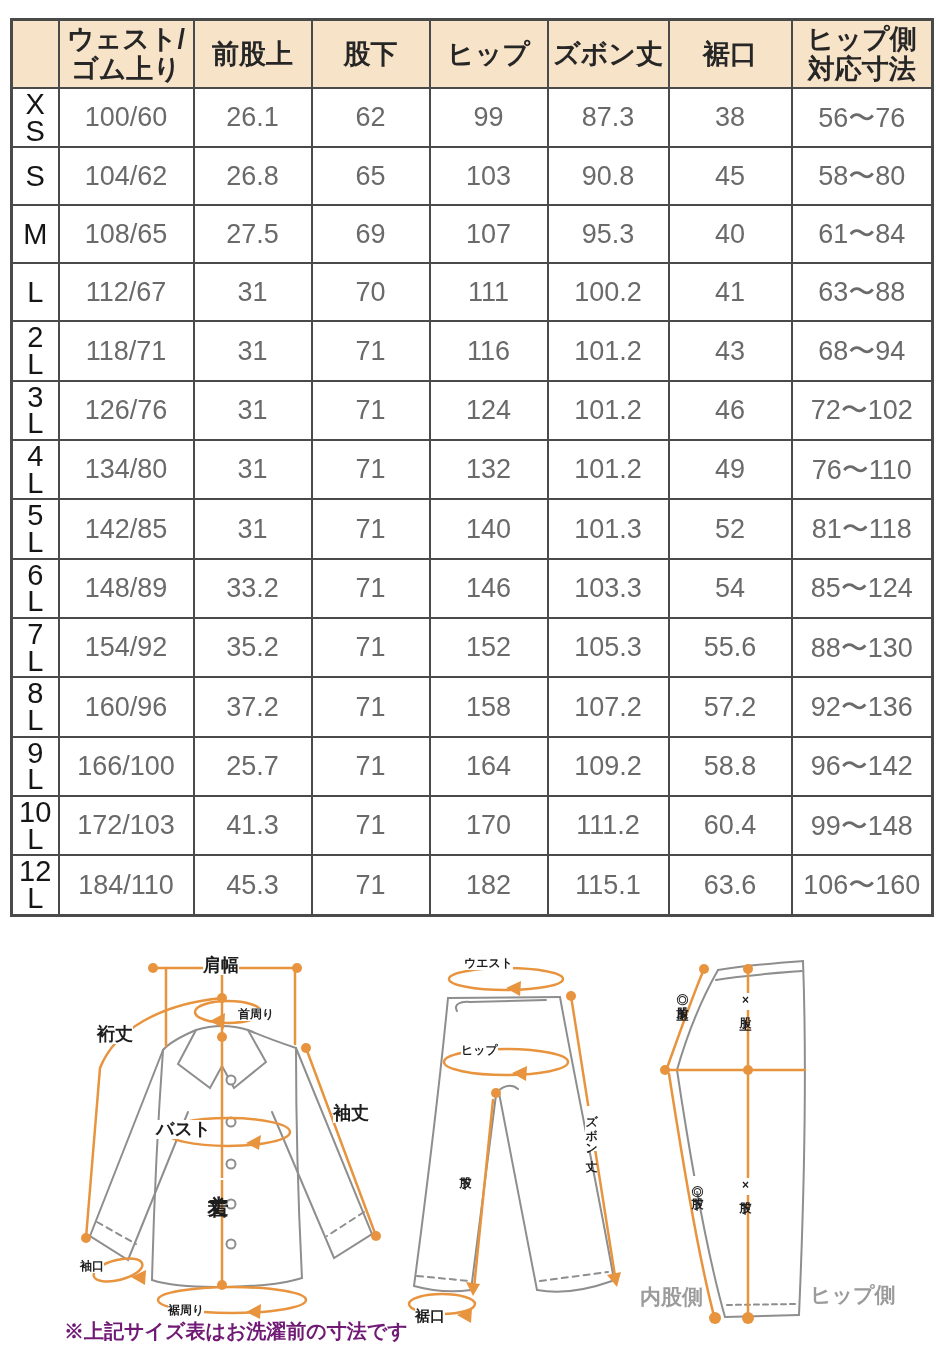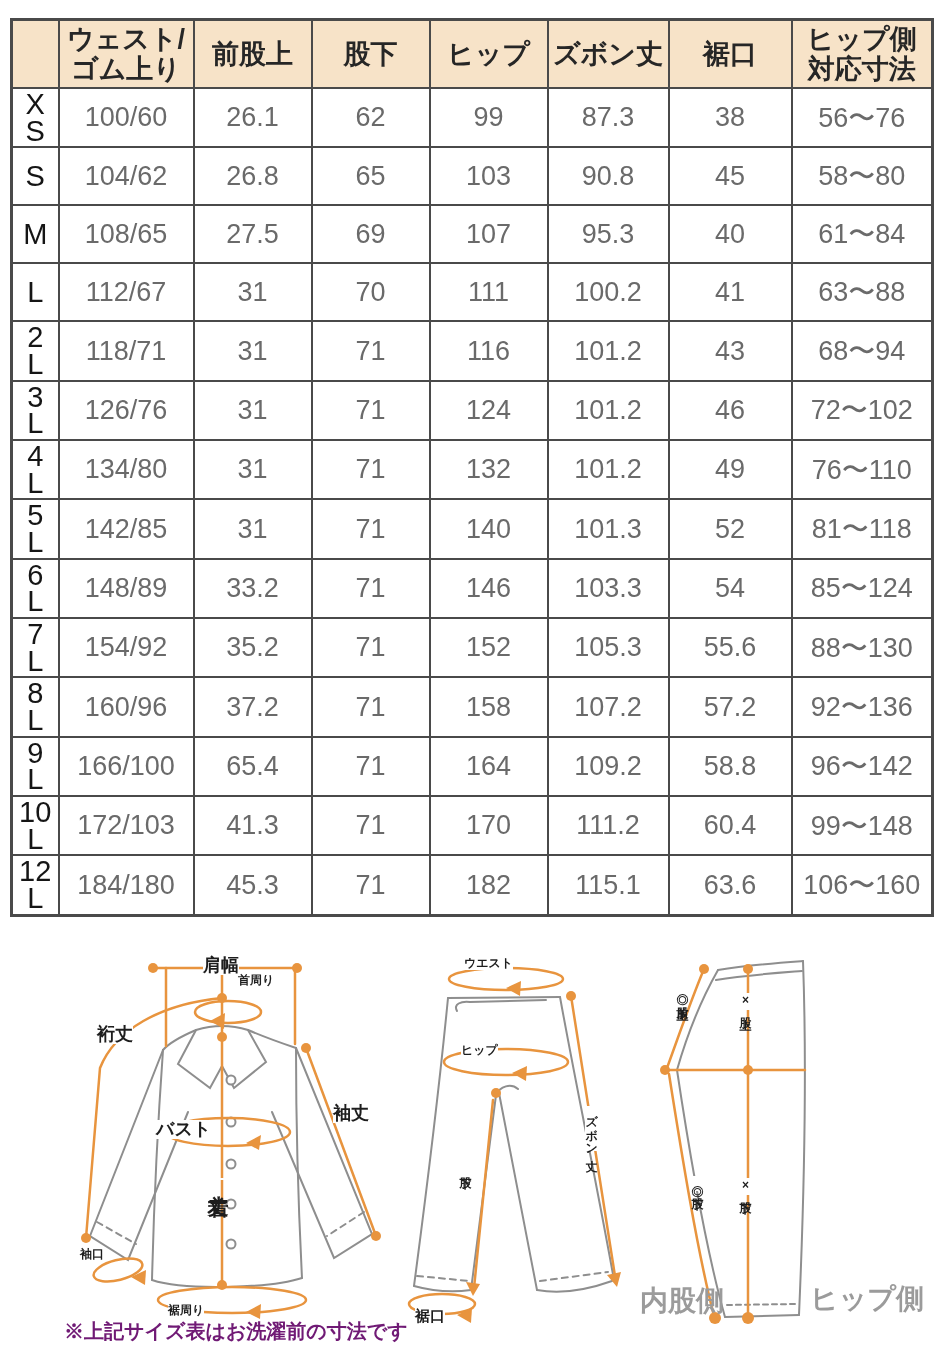--- a/index.html
+++ b/index.html
@@ -17,21 +17,21 @@
               white-space:pre-line;line-height:0.92;padding:2px 0;}
   .c0{width:47px}.c1{width:135px}.c2{width:118px}.c3{width:118px}
   .c4{width:118px}.c5{width:121px}.c6{width:123px}.c7{width:141px}
   
   #diagrams{position:absolute;left:0;top:940px;width:940px;height:420px;}
   #diagrams svg{position:absolute;left:0;top:0;}
   .dlabel{position:absolute;color:#1d1d1d;font-weight:bold;background:#fff;line-height:1.05;
           white-space:nowrap;}
   .vlabel{writing-mode:vertical-rl;text-orientation:upright;white-space:normal;letter-spacing:1px;}
   .glabel{color:#9b9b9b;background:transparent;}
-  .sz18{font-size:18px}.sz16{font-size:12px}.sz21{font-size:21px}.sz15{font-size:15px}.sz20{font-size:28px}
+  .sz18{font-size:18px}.sz16{font-size:12px}.sz21{font-size:21px}.sz15{font-size:15px}.sz20{font-size:21px}
   #note{position:absolute;left:64px;top:378px;font-size:20px;font-weight:bold;color:#701a75;}
 </style>
 </head>
 <body>
 
 <div id="canvas">
 
   <table id="size-table">
     <colgroup>
       <col class="c0">
@@ -173,42 +173,42 @@
           <td>71</td>
           <td>158</td>
           <td>107.2</td>
           <td>57.2</td>
           <td>92〜136</td>
         </tr>
         <tr>
           <th class="size-cell">9
 L</th>
           <td>166/100</td>
-          <td>65.4</td>
+          <td>25.7</td>
           <td>71</td>
           <td>164</td>
           <td>109.2</td>
           <td>58.8</td>
           <td>96〜142</td>
         </tr>
         <tr>
           <th class="size-cell">10
 L</th>
           <td>172/103</td>
           <td>41.3</td>
           <td>71</td>
           <td>170</td>
           <td>111.2</td>
           <td>60.4</td>
           <td>99〜148</td>
         </tr>
         <tr>
           <th class="size-cell">12
 L</th>
-          <td>184/180</td>
+          <td>184/110</td>
           <td>45.3</td>
           <td>71</td>
           <td>182</td>
           <td>115.1</td>
           <td>63.6</td>
           <td>106〜160</td>
         </tr>
       </tbody>
   </table>
 
@@ -311,26 +311,26 @@
         <circle cx="704" cy="29" r="5"></circle>
           <circle cx="665" cy="130" r="5"></circle>
         <circle cx="748" cy="29" r="5"></circle>
           <circle cx="748" cy="130" r="5"></circle>
         <circle cx="715" cy="378" r="6"></circle>
           <circle cx="748" cy="378" r="6"></circle>
       </g>
     </svg>
 
     <div class="dlabel sz18" style="left:203px;top:16px">肩幅</div>
-    <div class="dlabel sz16" style="left:238px;top:34px">首周り</div>
+    <div class="dlabel sz16" style="left:238px;top:68px">首周り</div>
     <div class="dlabel sz18" style="left:97px;top:85px">裄丈</div>
     <div class="dlabel sz18" style="left:156px;top:180px">バスト</div>
     <div class="dlabel sz18" style="left:333px;top:164px">袖丈</div>
     <div class="dlabel vlabel sz21" style="left:207px;top:238px">着丈</div>
-    <div class="dlabel sz16" style="left:80px;top:308px">袖口</div>
+    <div class="dlabel sz16" style="left:80px;top:320px">袖口</div>
     <div class="dlabel sz16" style="left:168px;top:364px">裾周り</div>
 
     <div class="dlabel sz16" style="left:464px;top:17px">ウエスト</div>
     <div class="dlabel sz16" style="left:461px;top:104px">ヒップ</div>
     <div class="dlabel vlabel sz16" style="left:585px;top:166px">ズボン丈</div>
     <div class="dlabel vlabel sz16" style="left:459px;top:228px">股下</div>
     <div class="dlabel sz15" style="left:415px;top:368px">裾口</div>
 
     <div class="dlabel vlabel sz16" style="left:676px;top:44px">◎前股上</div>
     <div class="dlabel vlabel sz16" style="left:739px;top:53px">×股上</div>

